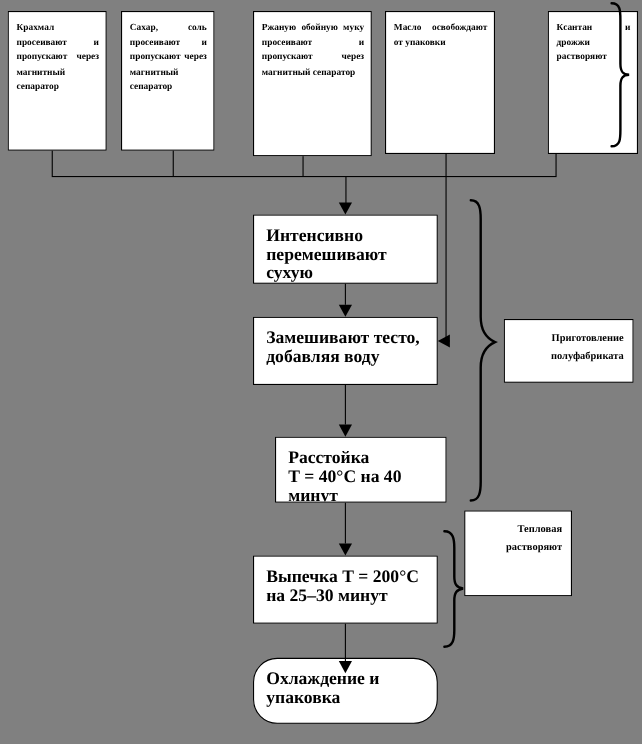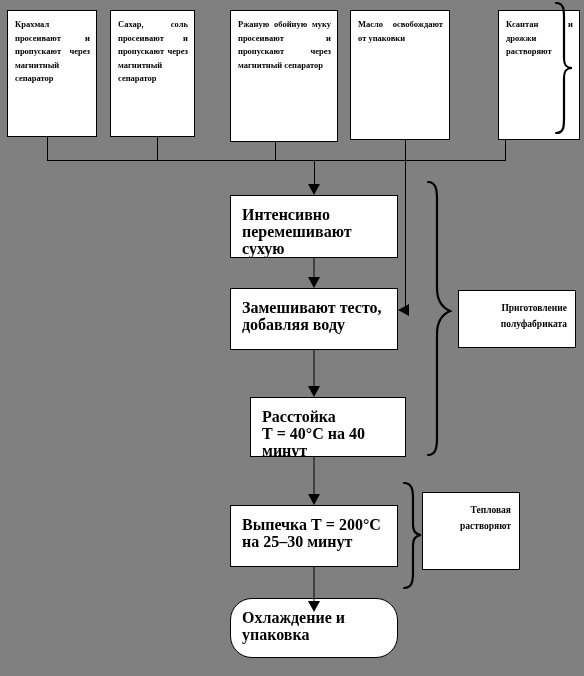--- a/index.html
+++ b/index.html
@@ -116,21 +116,21 @@
   <div class="box box-main" style="left:230px; top:598px; width:168px; height:60px;border-radius:22px;">
     <span class="txt">Охлаждение и</span>
     <span class="txt" style="padding-top:0;">упаковка</span>
   </div>
 
   <div class="box box-note" style="left:458px; top:290px; width:118px; height:58px;">
     <span class="txt">Приготовление</span>
     <span class="txt" style="padding-top:0;">полуфабриката</span>
   </div>
 
-  <div class="box box-note" style="left:422px; top:492px; width:98px; height:78px;">
+  <div class="box box-note" style="left:422px; top:464px; width:98px; height:78px;">
     <span class="txt">Тепловая</span>
     <span class="txt" style="padding-top:0;">растворяют</span>
   </div>
 
   <div class="line vline" style="left:47px;  top:137px; height:23px;"></div>
   <div class="line vline" style="left:157px; top:137px; height:23px;"></div>
   <div class="line vline" style="left:275px; top:142px; height:18px;"></div>
   <div class="line vline" style="left:405px; top:140px; height:20px;"></div>
   <div class="line vline" style="left:505px; top:140px; height:20px;"></div>
 

